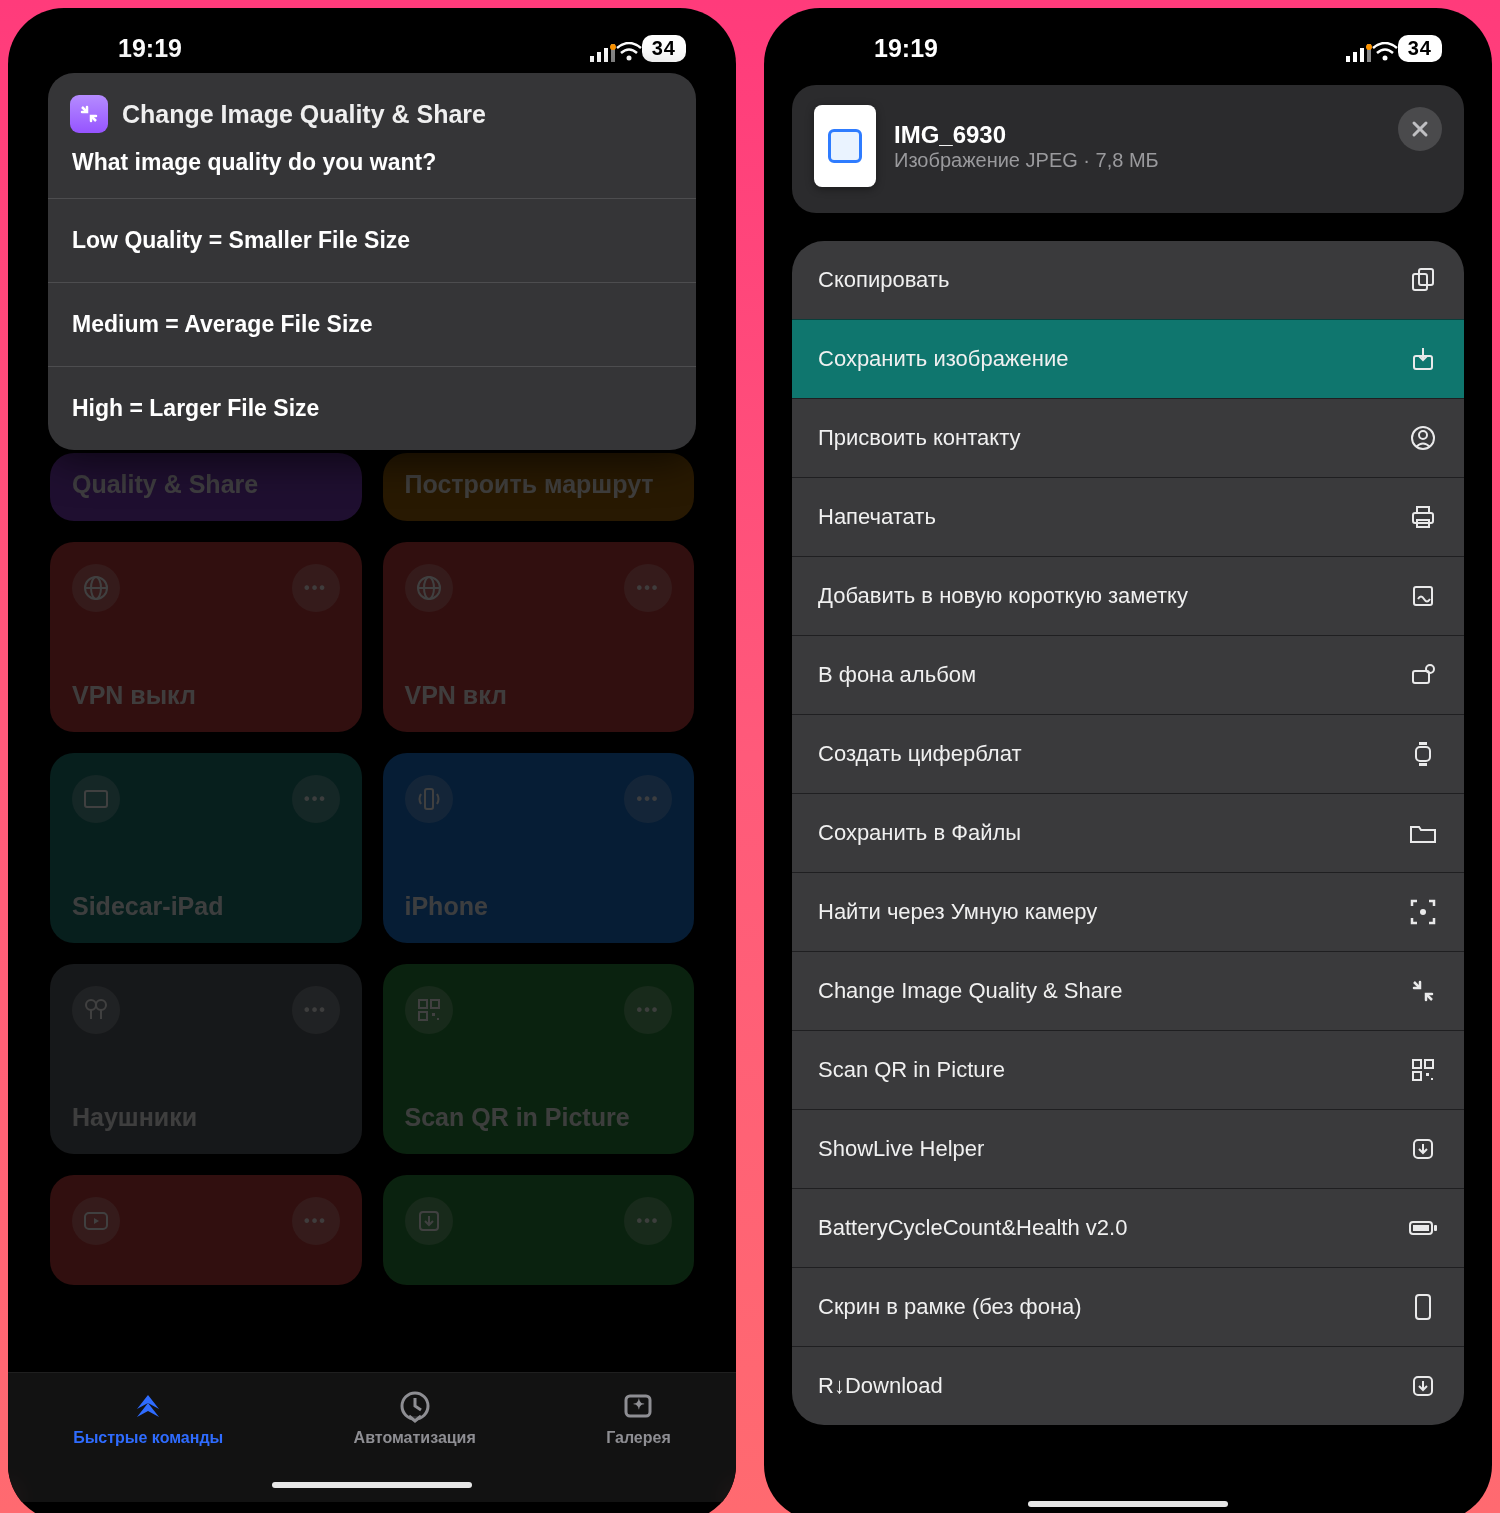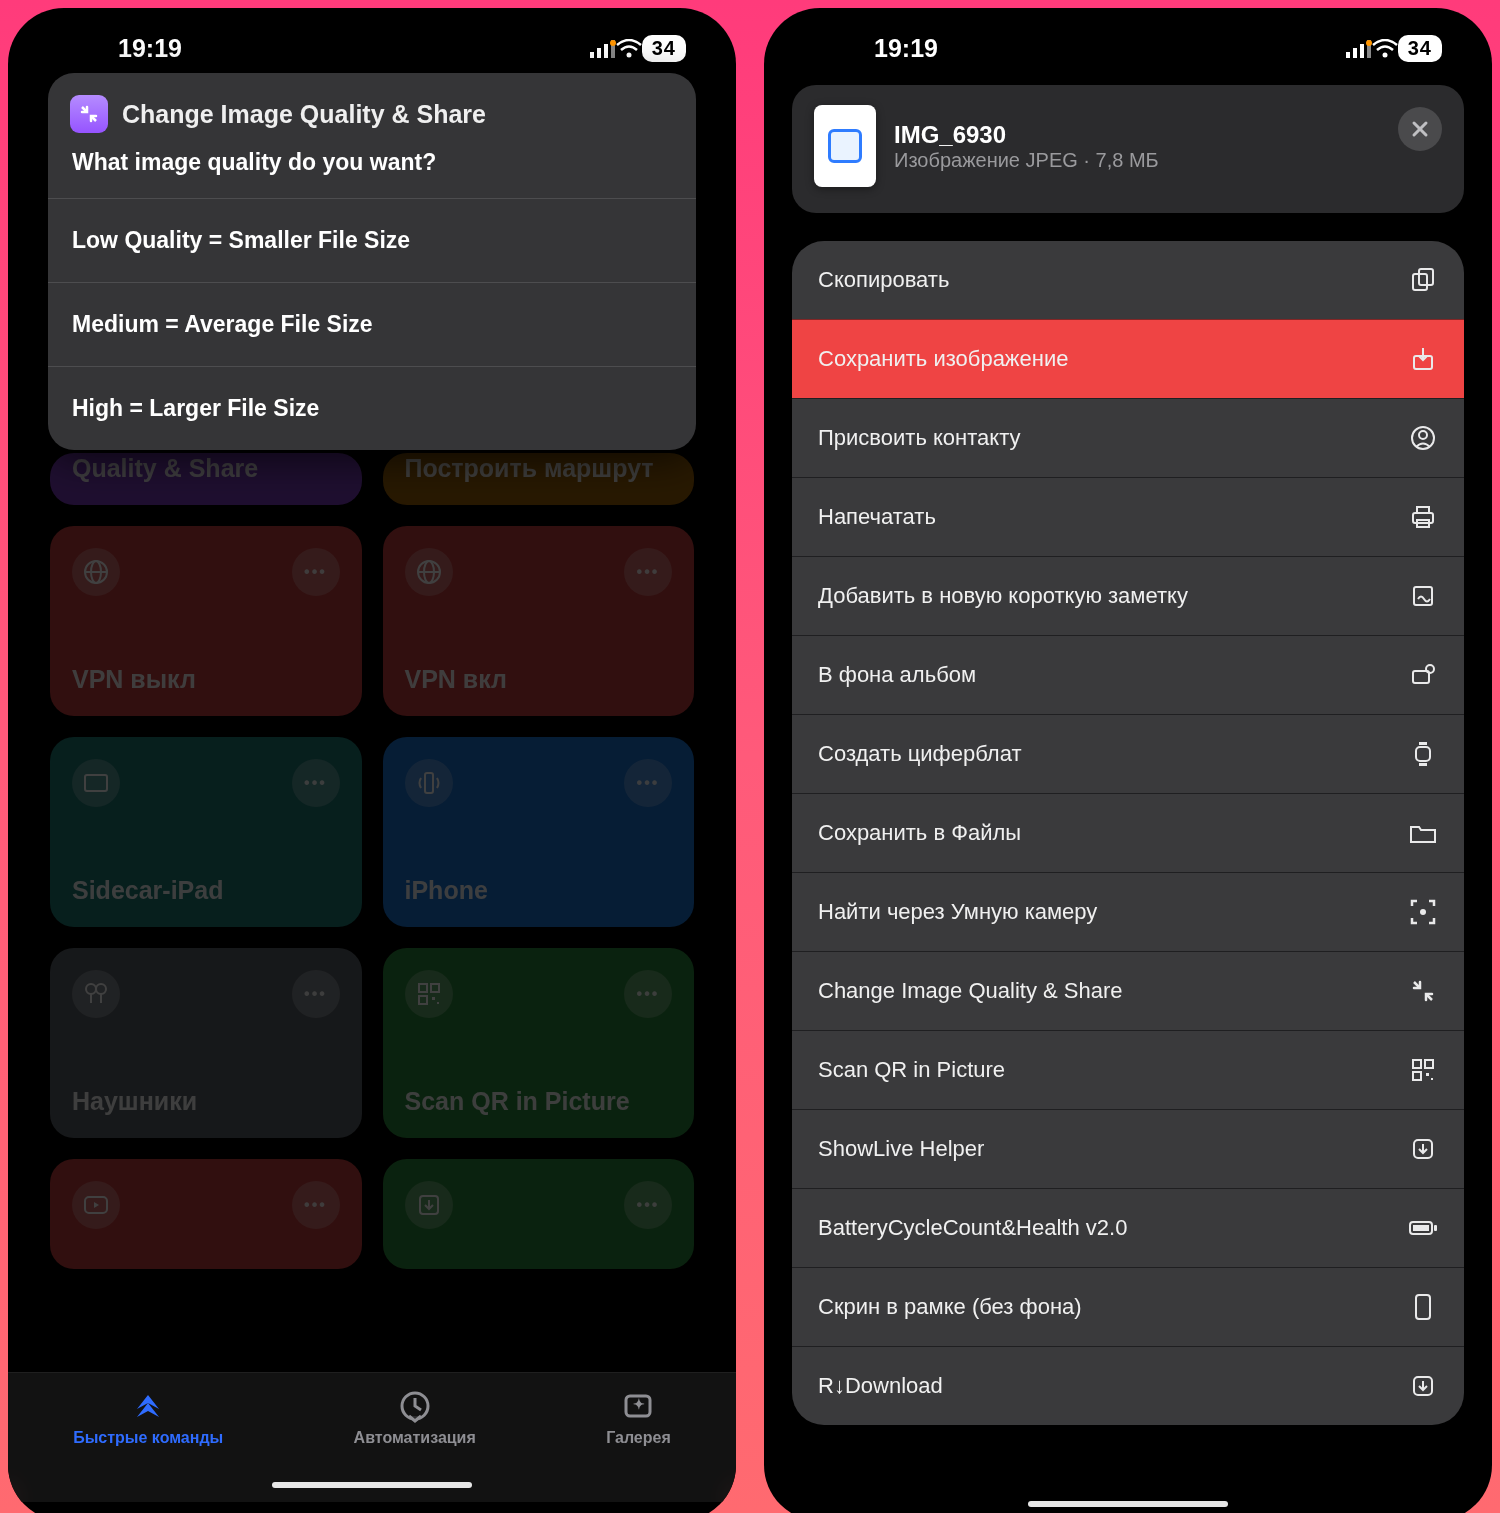--- a/index.html
+++ b/index.html
@@ -21,32 +21,32 @@
     position:relative;
     overflow:hidden;
   }
   .phone.right { margin-left:auto; }
   
   .statusbar {
     display:flex; justify-content:space-between; align-items:center;
     padding: 26px 50px 10px 110px;
     color:#fff; font-size:25px; font-weight:600;
   }
-  .sb-icons { display:flex; align-items:center; }
+  .sb-icons { display:flex; align-items:flex-end; }
   .batt-pill { background:#fff; color:#000; border-radius:10px; font-size:20px; padding:2px 10px; font-weight:700; letter-spacing:1px; }
   
   .left-stack { position:relative; height: calc(100% - 84px); }
   .bg-layer { position:absolute; inset:0; filter: brightness(0.25); }
   .tile-grid { display:grid; grid-template-columns:1fr 1fr; gap:21px; padding: 0 42px; }
   .tile { height:190px; border-radius:24px; padding:22px; display:flex; flex-direction:column; justify-content:space-between; position:relative; }
   .tile .row1 { display:flex; justify-content:space-between; align-items:center; }
   .tile .iconcirc { width:48px; height:48px; border-radius:50%; background:rgba(255,255,255,0.25); display:flex; align-items:center; justify-content:center; }
   .tile .more { width:48px; height:48px; border-radius:50%; background:rgba(255,255,255,0.25); display:flex; align-items:center; justify-content:center; color:rgba(255,255,255,0.9); font-weight:900; letter-spacing:2px; }
   .tile-label { color:rgba(255,255,255,0.95); font-size:25px; font-weight:600; }
-  .tile.truncated { height:52px; justify-content:flex-end; }
+  .tile.truncated { height:68px; justify-content:flex-end; }
   .tile.bottomcut { height:110px; justify-content:flex-start; }
   .purple { background:#7d3bbf; }
   .red { background:#c53a3a; }
   .blue { background:#1772d4; }
   .teal { background:#1b7a74; }
   .green { background:#2a8a3a; }
   .grey { background:#596068; }
   .orange { background:#a16207; }
   
   .sheet {
@@ -105,21 +105,21 @@
     border-radius:32px;
     overflow:hidden;
   }
   .action-row {
     display:flex; align-items:center; justify-content:space-between;
     padding: 24px 26px;
     border-top:1px solid rgba(0,0,0,0.45);
     font-size:22px; color:#f0f0f0; cursor:pointer;
   }
   .action-row:first-child { border-top:none; }
-  .action-row.hl { background:#ef4444; }
+  .action-row.hl { background:#0f766e; }
   .ricon { width:30px; height:30px; display:flex; align-items:center; justify-content:center; color:#e9e9ea; }
   svg { display:block; }
 </style>
 </head>
 <body>
 
 <div class="wrap">
 
 <div class="phone">
   <div class="statusbar">

